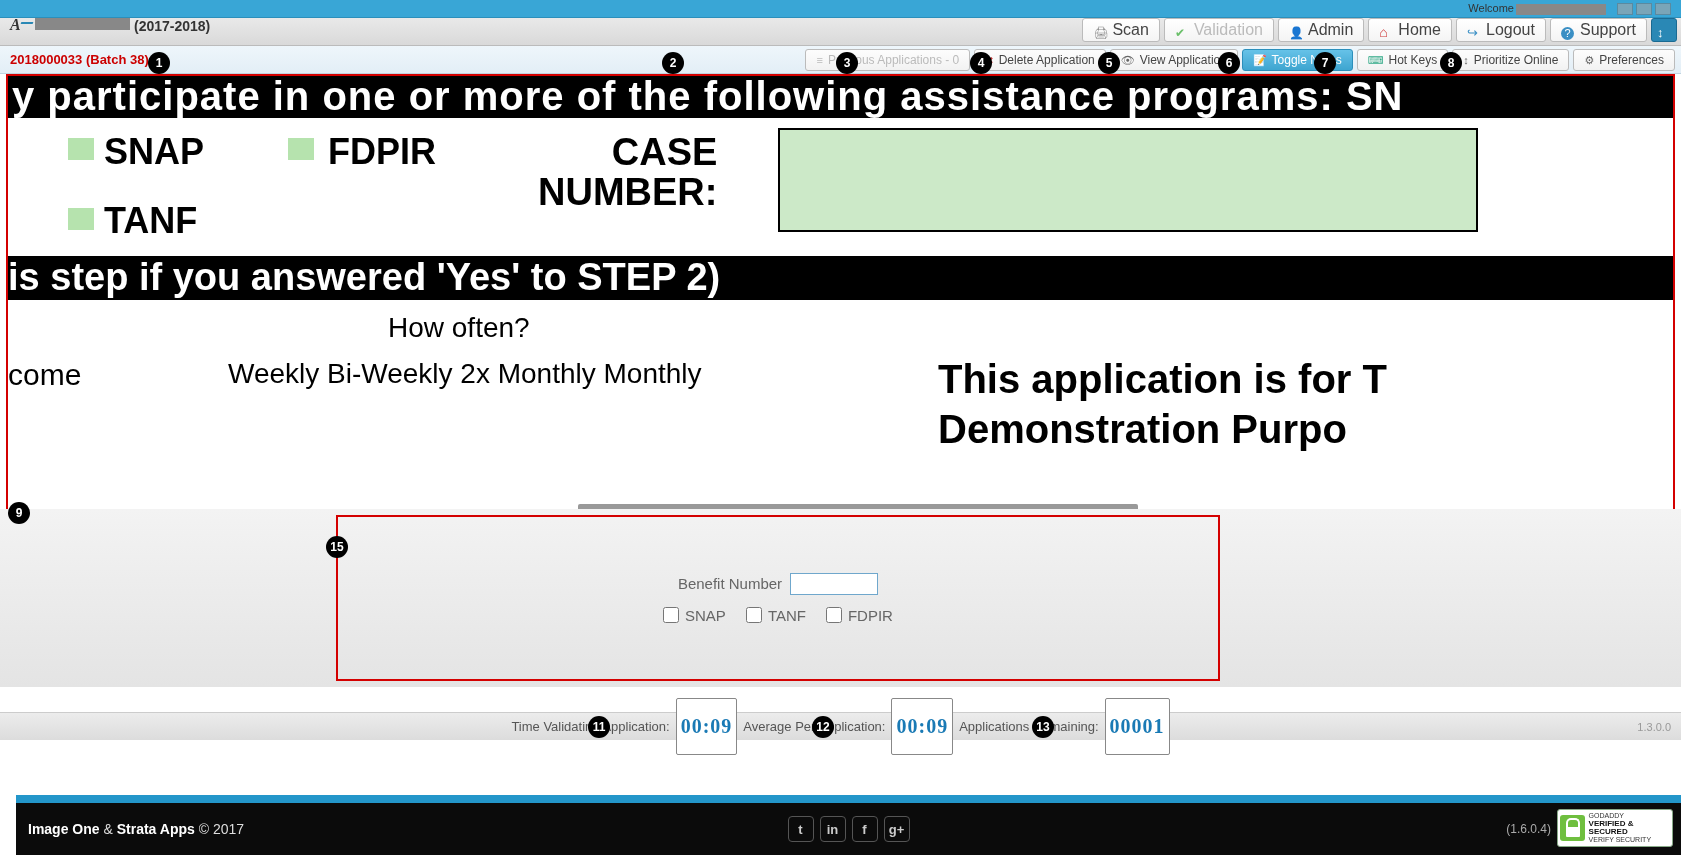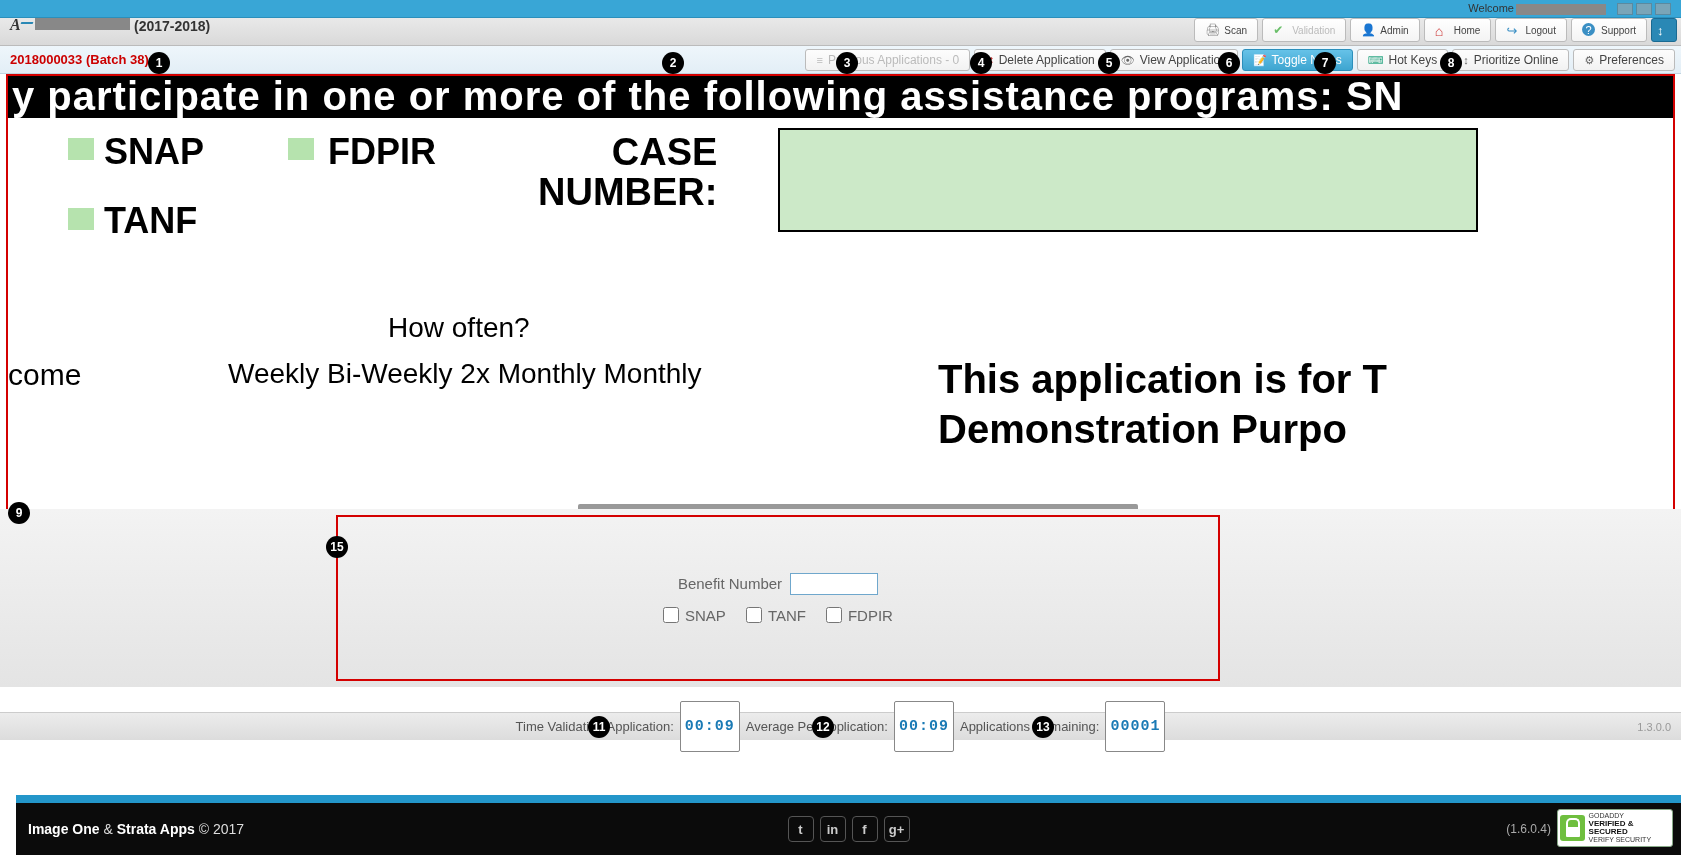--- a/index.html
+++ b/index.html
@@ -12,21 +12,21 @@
 .topbar .win-btn { width: 16px; height: 12px; background: #7aa5b8; margin-left: 3px; border: 1px solid #5a8aa0; }
 
 
 .headerbar { height: 28px; background: linear-gradient(#e9e9e9, #d9d9d9); border-bottom: 1px solid #bbb; display: flex; }
 .headerbar .logo { width: 25px; height: 20px; margin-left: 8px; position: relative; }
 .headerbar .logo::before { content: "A"; position: absolute; color: #333; font-style: italic; font-family: Georgia, serif; font-size: 16px; font-weight: bold; left: 2px; top: -2px; }
 .headerbar .logo::after { content: ""; position: absolute; width: 12px; height: 2px; background: #2a88b5; top: 4px; left: 13px; transform: skewX(-20deg); }
 .headerbar .title-redact { display: inline-block; width: 95px; height: 12px; background: #888; margin-left: 2px; }
 .headerbar .title-year { font-weight: bold; font-size: 14px; margin-left: 4px; color: #333; }
 .headerbar .spacer { flex: 1; }
-.navbtn { height: 24px; background: linear-gradient(#fff, #f4f4f4); border: 1px solid #bbb; border-radius: 3px; padding: 0 10px; margin-right: 4px; display: flex; align-items: center; gap: 5px; font-size: 10px; color: #444; cursor: pointer; }
+.navbtn { height: 24px; background: linear-gradient(#fff, #f4f4f4); border: 1px solid #bbb; border-radius: 3px; padding: 0 10px; margin-right: 4px; display: flex; align-items: center; gap: 5px; font-size: 16px; color: #444; cursor: pointer; }
 .navbtn.disabled { color: #bbb; }
 .navbtn .ic { width: 14px; height: 14px; display: inline-block; }
 .navbtn.blue-sq { background: #2a88b5; border-color: #1a6a92; width: 26px; padding: 0; justify-content: center; }
 
 
 .toolbar2 { height: 28px; background: linear-gradient(#eef6fb, #e3eef6); border-bottom: 1px solid #c0d4e0; display: flex; align-items: center; padding: 0 6px; gap: 4px; }
 .appid { color: #cc0000; font-weight: bold; font-size: 13px; position: relative; padding: 0 4px; }
 .tb2-spacer { flex: 1; }
 .tbbtn { height: 22px; background: linear-gradient(#fdfdfd, #f2f2f2); border: 1px solid #bbb; border-radius: 3px; padding: 0 10px; display: flex; align-items: center; gap: 5px; font-size: 12px; color: #444; cursor: pointer; white-space: nowrap; }
 .tbbtn.disabled { color: #bbb; }
@@ -60,21 +60,21 @@
 .formpanel { position: absolute; top: 509px; left: 0; right: 0; height: 178px; background: linear-gradient(#f3f3f3, #e4e4e4); }
 .formbox { position: absolute; top: 6px; left: 336px; width: 884px; height: 166px; border: 2px solid #d40000; display: flex; flex-direction: column; align-items: center; justify-content: center; gap: 12px; }
 .formrow { display: flex; align-items: center; gap: 8px; color: #666; font-size: 15px; }
 .formrow input[type=text] { width: 88px; height: 22px; border: 1px solid #6fa7cc; padding: 2px 4px; }
 .chkrow { display: flex; gap: 20px; align-items: center; color: #666; font-size: 15px; }
 .chkrow label { display: flex; align-items: center; gap: 6px; }
 .chkrow input[type=checkbox] { width: 16px; height: 16px; }
 
 
 .statusbar { position: absolute; top: 712px; left: 0; right: 0; height: 28px; background: linear-gradient(#ececec, #dcdcdc); border-top: 1px solid #ccc; display: flex; align-items: center; justify-content: center; gap: 6px; font-size: 13px; color: #555; }
-.lcd { font-family: Liberation Mono, monospace; background: #fff; border: 1px solid #888; padding: 16px 4px; color: #1a7ab5; font-weight: bold; letter-spacing: 1px; font-size: 15px; border-radius: 2px; }
+.lcd { font-family: Liberation Serif, serif; background: #fff; border: 1px solid #888; padding: 16px 4px; color: #1a7ab5; font-weight: bold; letter-spacing: 1px; font-size: 20px; border-radius: 2px; }
 .statusbar .ver { position: absolute; right: 10px; color: #999; font-size: 11px; }
 
 
 .footer { position: absolute; bottom: 0; left: 16px; right: 0; height: 60px; }
 .footer .bluebar { height: 8px; background: #2396ca; }
 .footer .black { height: 52px; background: #0b0b0b; display: flex; align-items: center; color: #ddd; padding: 0 12px; position: relative; }
 .footer .brand { font-size: 14px; }
 .footer .brand b { color: #fff; }
 .footer .social { position: absolute; left: 50%; transform: translateX(-50%); display: flex; gap: 6px; }
 .footer .sbtn { width: 26px; height: 26px; border: 1px solid #555; border-radius: 4px; display: flex; align-items: center; justify-content: center; color: #ccc; font-weight: bold; font-size: 13px; }
@@ -197,20 +197,21 @@
   <div class="doc-inner">
     <div class="band band1">y participate in one or more of the following assistance programs: SN</div>
     <div class="greenbox chk-snap"></div>
     <div class="doc-snap-lbl">SNAP</div>
     <div class="greenbox chk-fdpir"></div>
     <div class="doc-fdpir-lbl">FDPIR</div>
     <div class="greenbox chk-tanf"></div>
     <div class="doc-tanf-lbl">TANF</div>
     <div class="casenum"><span>CASE</span><br><span>NUMBER:</span></div>
     <div class="greenbox casebox"></div>
+    <div class="band band2">is step if you answered 'Yes' to STEP 2)</div>
     <div class="howoften">How often?</div>
     <div class="come">come</div>
     <div class="freqs">Weekly    Bi-Weekly  2x Monthly    Monthly</div>
     <div class="demo"><span>This application is for T</span><br><span>Demonstration Purpo</span></div>
     <div class="doc-hscroll"></div>
   </div>
 </div>
 
 <div class="formpanel">
   <div class="formbox">

